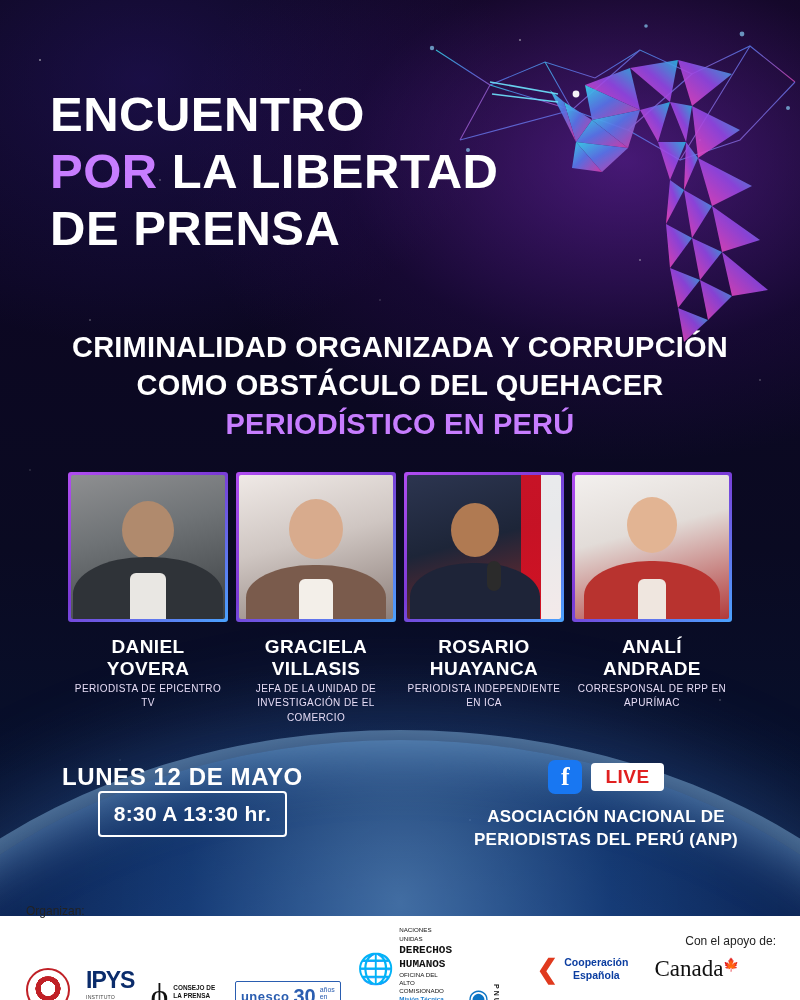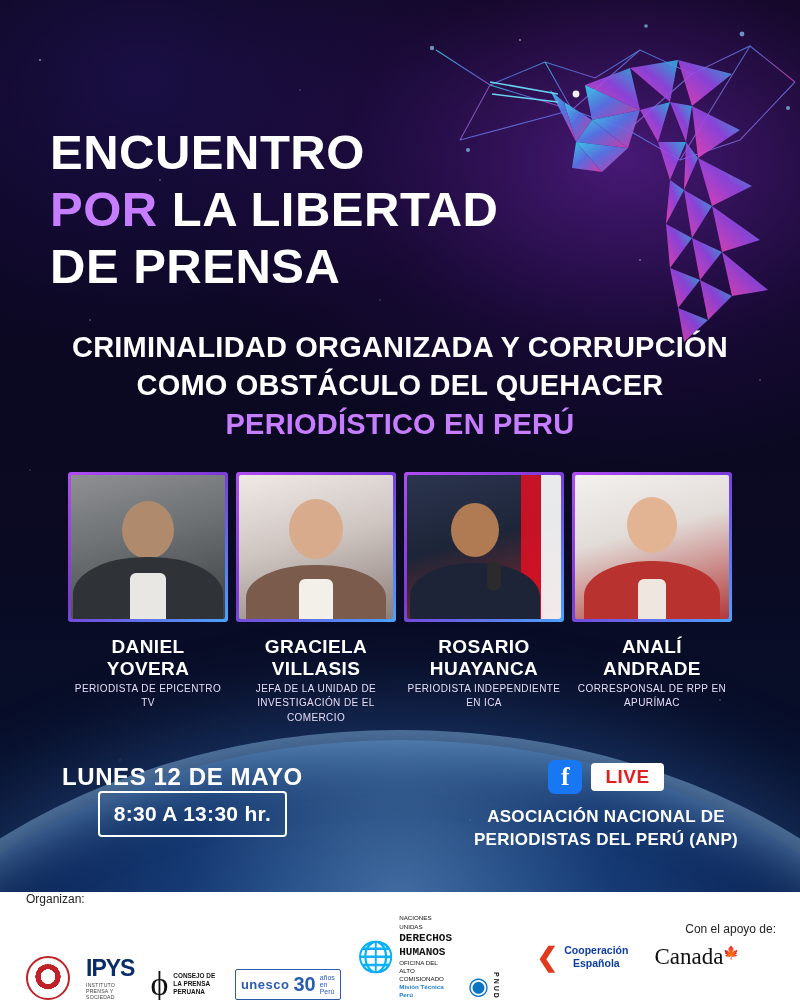--- a/index.html
+++ b/index.html
@@ -65,21 +65,21 @@
 
   
   #bird {
     position: absolute;
     right: -10px; top: -10px;
     width: 470px; height: 420px;
     opacity: .95;
   }
 
   
-  .title-block { position: absolute; left: 50px; top: 90px; margin-top: 38px; }
+  .title-block { position: absolute; left: 50px; top: 90px; }
   .t-line {
     font-weight: 800;
     letter-spacing: .5px;
     line-height: 1.0;
     font-size: 49px;
     text-transform: uppercase;
   }
   .t1 { color: #ffffff; }
   .t2 { color: #c77dff; margin-top: 8px; }
   .t2 .w { color: #ffffff; }
@@ -193,21 +193,21 @@
     background: #ffffff; color: #e02020; font-weight: 800;
     font-size: 19px; letter-spacing: .5px; padding: 3px 14px; border-radius: 4px;
   }
   .live-org {
     margin-top: 12px; color: #ffffff; font-weight: 700; font-size: 17px;
     line-height: 1.35; letter-spacing: .3px; text-transform: uppercase;
   }
 
   
   .footer {
-    position: absolute; bottom: 0; left: 0; right: 0; height: 108px;
+    position: absolute; bottom: 0; left: 0; right: 0; height: 84px;
     background: #ffffff;
     display: flex; align-items: center;
   }
   .foot-left { padding-left: 26px; flex: 1; }
   .foot-label { font-size: 12px; color: #222; margin-bottom: 8px; }
   .logos { display: flex; align-items: flex-end; gap: 16px; }
   .logo { display: flex; align-items: center; gap: 5px; color: #111; }
 
   .lg-anp { width: 44px; height: 44px; border-radius: 50%; border: 2px solid #c02026;
             display:flex; align-items:center; justify-content:center; }

